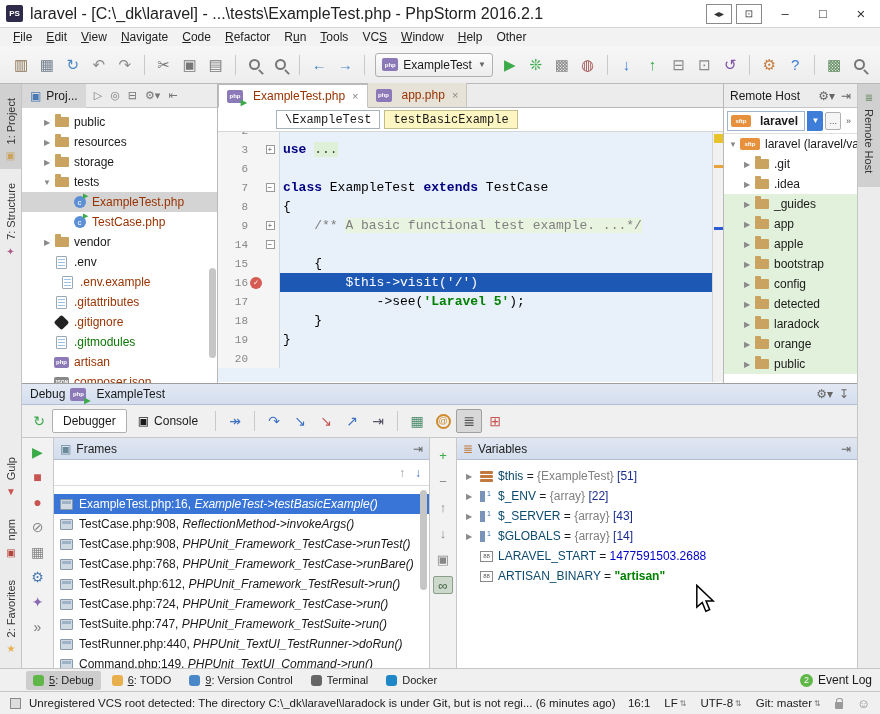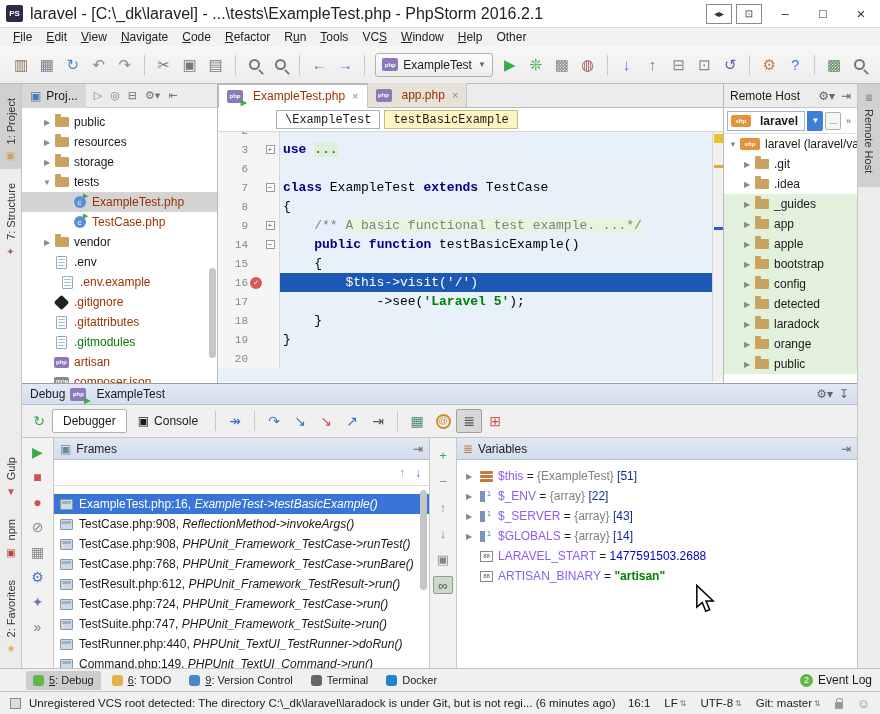--- a/index.html
+++ b/index.html
@@ -133,21 +133,21 @@
   .wc-ic { width:20px; height:18px; display:flex; align-items:center; justify-content:center; font-size:13px; }
   .wc-ic.boxed { background:#cdd8cd; border:1px solid #8aa08a; border-radius:2px; }
   #vars-pane { flex:1; display:flex; flex-direction:column; min-width:0; }
   #vars-list { padding-top:6px; }
   .var-row { height:20px; display:flex; align-items:center; padding-left:6px; gap:5px; white-space:nowrap; }
   .var-row .varrow { width:12px; font-size:8px; color:#8a8a8a; text-align:center; flex:none; }
   .vic-obj { width:13px; height:11px; display:flex; flex-direction:column; justify-content:space-between; }
   .vic-obj i { height:3px; background:#c07a3e; border-radius:1px; }
   .vic-arr { width:13px; height:11px; font-size:7px; color:#3b6fb5; border-left:5px solid #7a93b8; padding-left:2px; line-height:5px; }
   .vic-const { width:13px; height:11px; border:1px solid #8a8a8a; font-size:6px; color:#555; display:flex; align-items:center; justify-content:center; }
-  .vname { color:#8b5cf6; }
+  .vname { color:#0c4a6e; }
   .vgray { color:#808080; }
   .vcount { color:#1a2c8f; }
   .vnum { color:#0000c8; }
   .vstr { color:#008000; font-weight:bold; }
 
   
   #toolwindowbar { left:0; top:668px; width:880px; height:23px; background:#f0f0f0; border-top:1px solid #c5c5c5; display:flex; align-items:center; padding:0 8px 0 26px; gap:4px; }
   .twb-item { height:19px; display:flex; align-items:center; gap:5px; padding:0 7px; font-size:11px; color:#222; }
   .twb-item.active { background:#cdcdcd; border-radius:2px; }
   .twb-item u { text-decoration:underline; }
@@ -344,30 +344,30 @@
       <div class="tree-row" style="padding-left: 24px;">
         <span class="arrow"></span>
         <span class="ic">
           <span class="ic-file"></span>
         </span>
         <span class="lbl c-maroon">.env.example</span>
       </div>
       <div class="tree-row" style="padding-left: 18px;">
         <span class="arrow"></span>
         <span class="ic">
+          <span class="ic-file"></span>
+        </span>
+        <span class="lbl c-maroon">.gitattributes</span>
+      </div>
+      <div class="tree-row" style="padding-left: 18px;">
+        <span class="arrow"></span>
+        <span class="ic">
           <span class="ic-gitignore"></span>
         </span>
         <span class="lbl c-maroon">.gitignore</span>
-      </div>
-      <div class="tree-row" style="padding-left: 18px;">
-        <span class="arrow"></span>
-        <span class="ic">
-          <span class="ic-file"></span>
-        </span>
-        <span class="lbl c-maroon">.gitattributes</span>
       </div>
       <div class="tree-row" style="padding-left: 18px;">
         <span class="arrow"></span>
         <span class="ic">
           <span class="ic-file"></span>
         </span>
         <span class="lbl c-green">.gitmodules</span>
       </div>
       <div class="tree-row" style="padding-left: 18px;">
         <span class="arrow"></span>
@@ -463,21 +463,20 @@
           <div class="codetx"><span class="tk-cmt">    /** </span><span class="tk-cmtf">A basic functional test example. ...*/</span></div>
         </div>
         <div class="cl">
           <div class="gut">
             <span class="num">14</span>
             <span class="bpslot"></span>
             <span class="foldslot">
               <span class="foldbox">−</span>
             </span>
           </div>
-          <div class="codetx"><span class="tk-pl">    </span><span class="tk-kw">public function </span><span class="tk-pl">testBasicExample()</span></div>
         </div>
         <div class="cl">
           <div class="gut">
             <span class="num">15</span>
             <span class="bpslot"></span>
             <span class="foldslot"></span>
           </div>
           <div class="codetx"><span class="tk-pl">    {</span></div>
         </div>
         <div class="cl exec">

